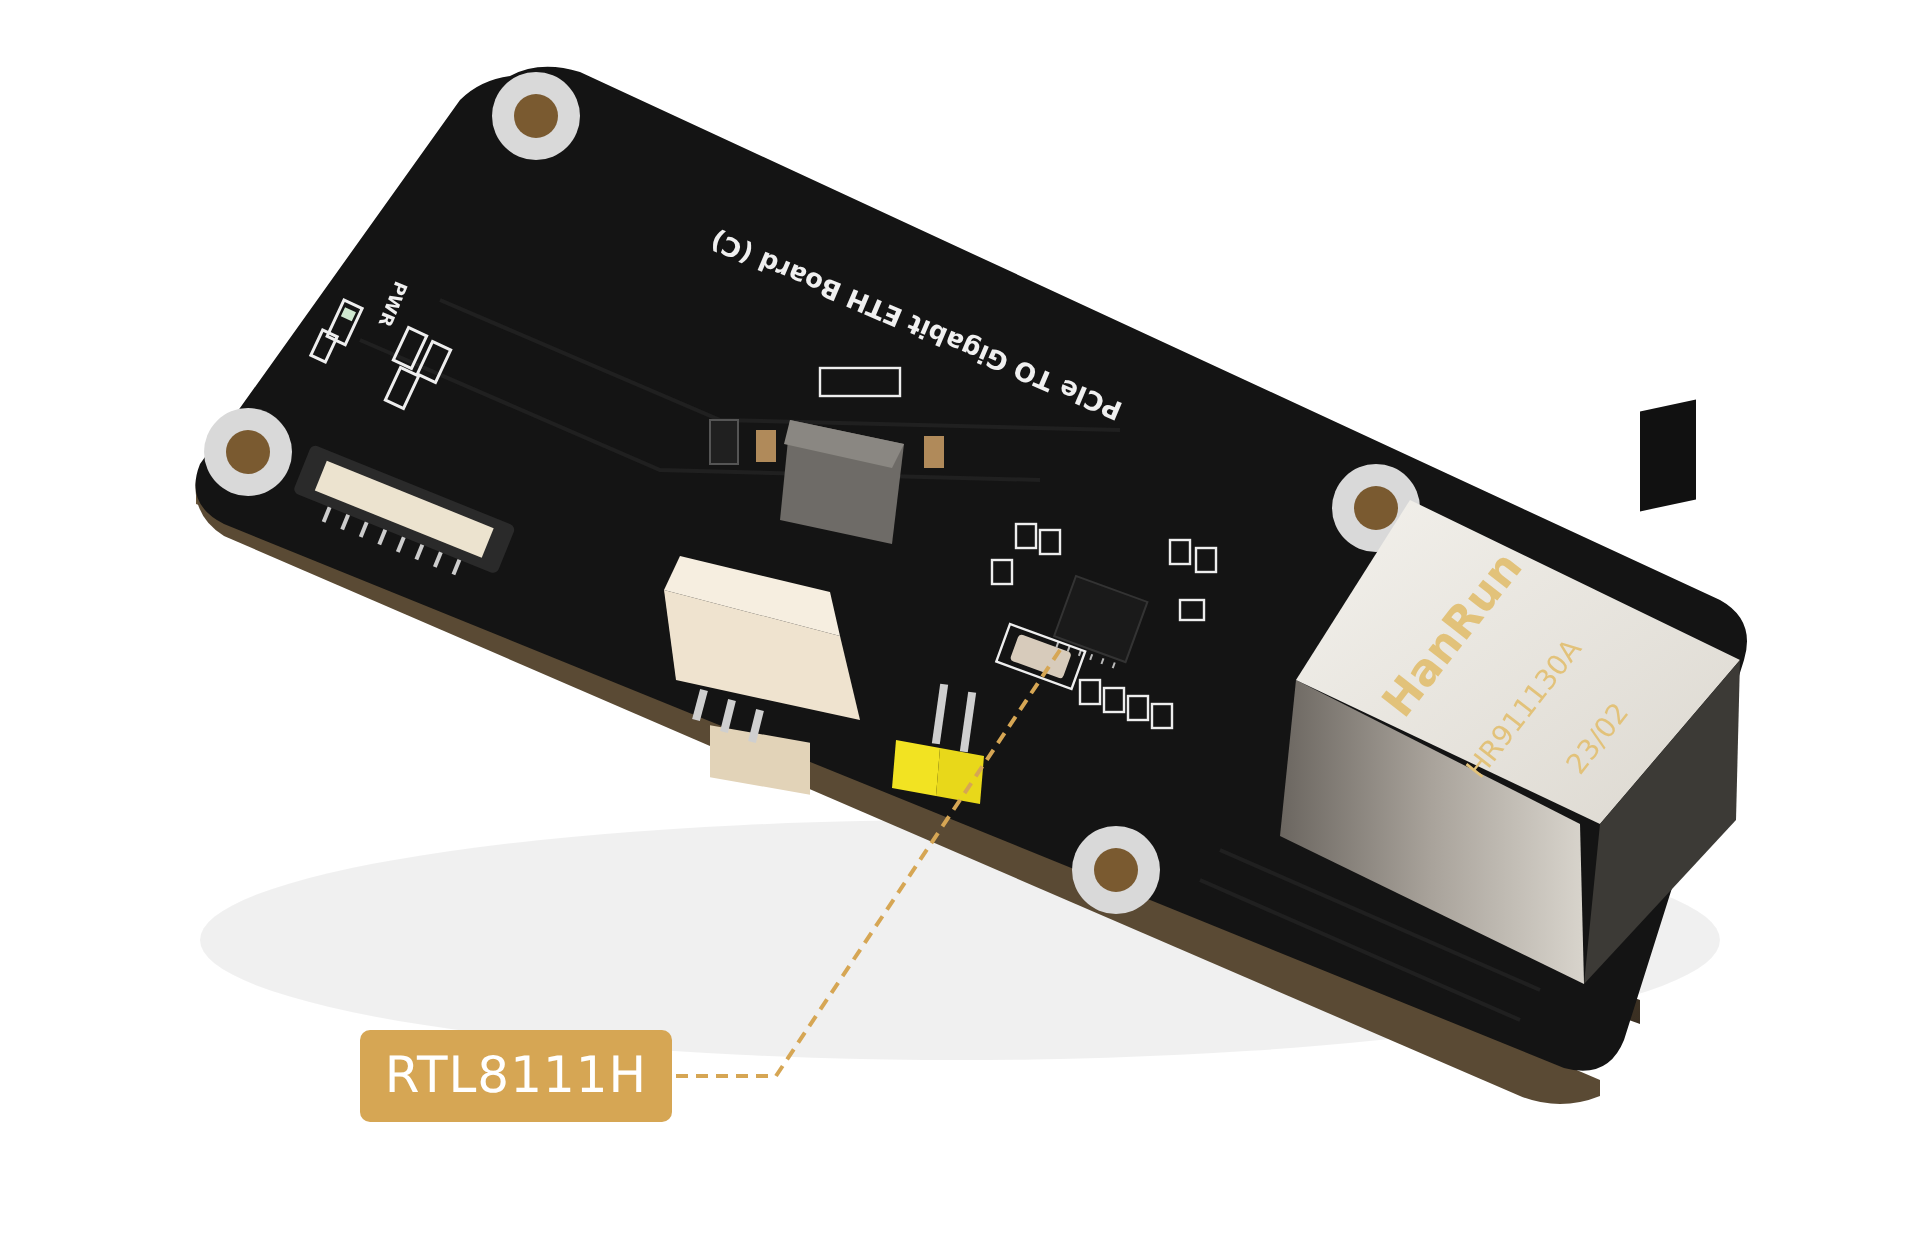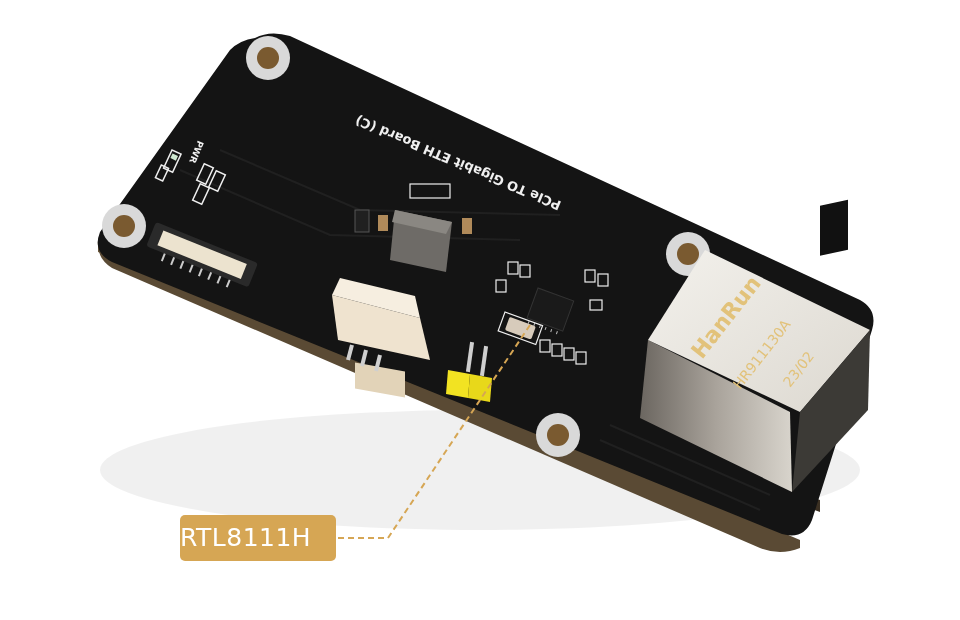--- a/index.html
+++ b/index.html
@@ -1,19 +1,19 @@
 <!DOCTYPE html>
 <html><head>
 <meta charset="utf-8">
 <style>
   html,body{margin:0;padding:0;background:#ffffff;}
   body{width:960px;height:620px;position:relative;overflow:hidden;font-family:"Liberation Sans",sans-serif;}
   #scene{position:absolute;left:0;top:0;width:960px;height:620px;}
   .callout{position:absolute;left:180px;top:515px;width:156px;height:46px;background:#d6a654;border-radius:5px;
-    color:#ffffff;font-family:"DejaVu Sans",sans-serif;font-size:25px;line-height:46px;text-align:left;letter-spacing:0.5px;}
+    color:#ffffff;font-family:"DejaVu Sans",sans-serif;font-size:25px;line-height:46px;text-align:center;letter-spacing:0.5px;}
 </style>
 </head>
 <body>
 
 <svg id="scene" viewBox="0 0 960 620" xmlns="http://www.w3.org/2000/svg">
   <defs>
     <linearGradient id="jackTop" x1="0" y1="0" x2="1" y2="1">
       <stop offset="0" stop-color="#f3f1ec"></stop>
       <stop offset="1" stop-color="#dcd8d0"></stop>
     </linearGradient>

